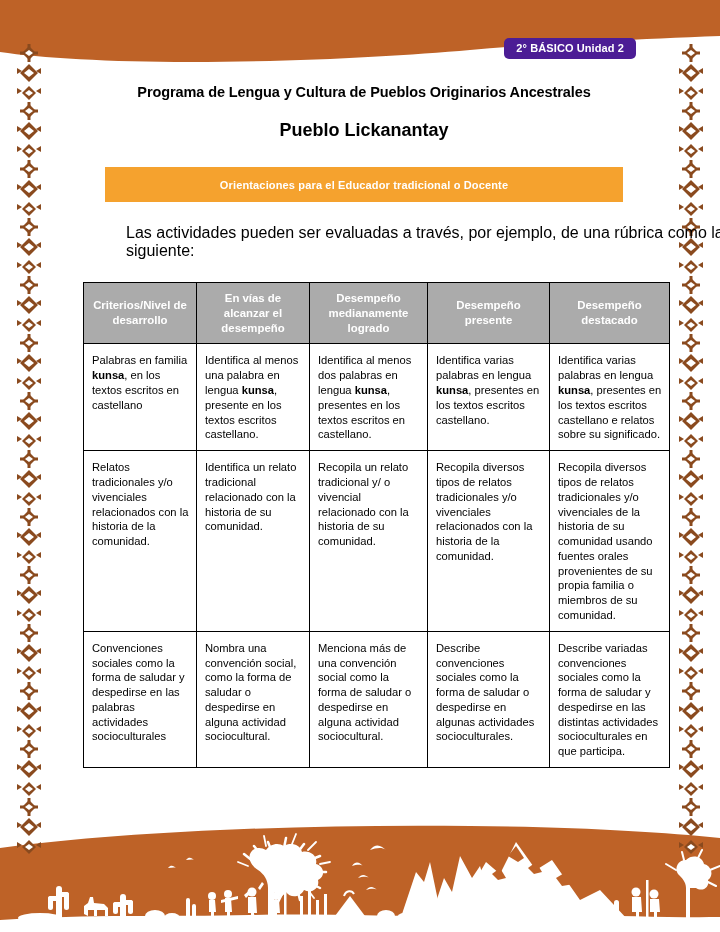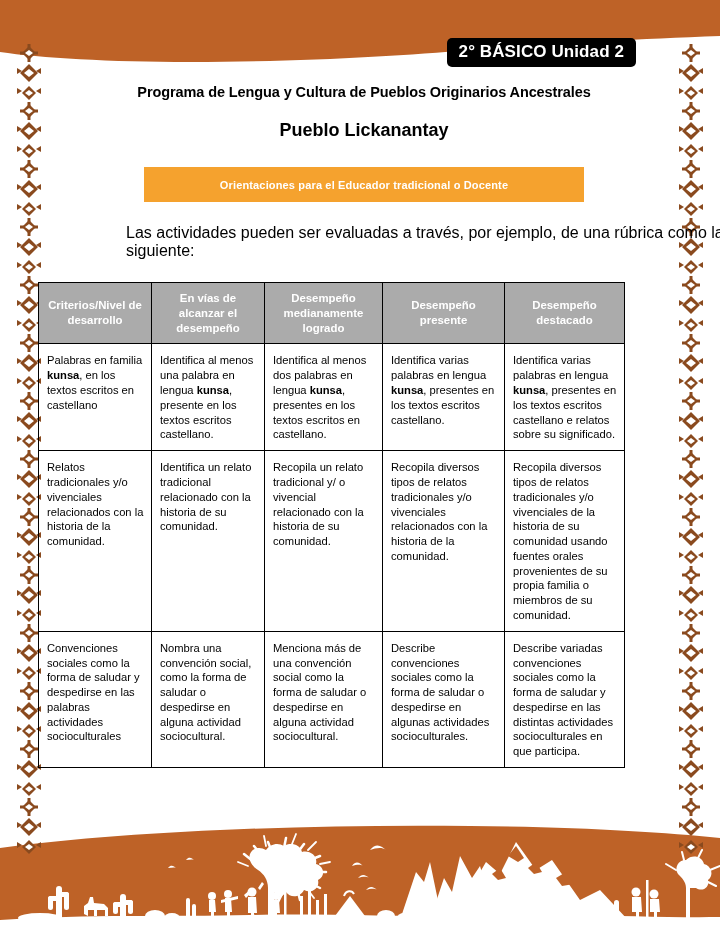--- a/index.html
+++ b/index.html
@@ -39,23 +39,23 @@
     z-index: 3;
     pointer-events: none;
   }
   .side-border.left { left: 14px; }
   .side-border.right { right: 14px; }
 
   .unit-badge {
     position: absolute;
     top: 38px;
     right: 84px;
-    background: #000000;
+    background: #4c1d95;
     color: #ffffff;
-    font-size: 17px;
+    font-size: 11px;
     font-weight: bold;
     padding: 4px 12px 5px 12px;
     border-radius: 5px;
     z-index: 6;
     letter-spacing: 0.1px;
     white-space: nowrap;
   }
 
   
   .content {
@@ -75,21 +75,21 @@
     letter-spacing: -0.1px;
   }
   .title-sub {
     font-size: 18px;
     font-weight: bold;
     margin-top: 20px;
   }
 
   .orange-bar {
     margin: 26px auto 0 auto;
-    width: 440px;
+    width: 518px;
     height: 35px;
     background: #F5A22E;
     display: flex;
     align-items: center;
     justify-content: center;
   }
   .orange-bar span {
     color: #ffffff;
     font-size: 11px;
     font-weight: bold;
@@ -101,21 +101,21 @@
     font-size: 11.5px;
     font-weight: bold;
   }
   .intro-line {
     margin: 22px 0 0 122px;
     font-size: 16px;
   }
 
   
   .rubric-wrap {
-    margin: 22px 0 0 34px;
+    margin: 22px 0 0 79px;
     width: 586px;
   }
   table.rubric {
     border-collapse: collapse;
     width: 586px;
     table-layout: fixed;
   }
   table.rubric th,
   table.rubric td {
     border: 1.2px solid #000000;

